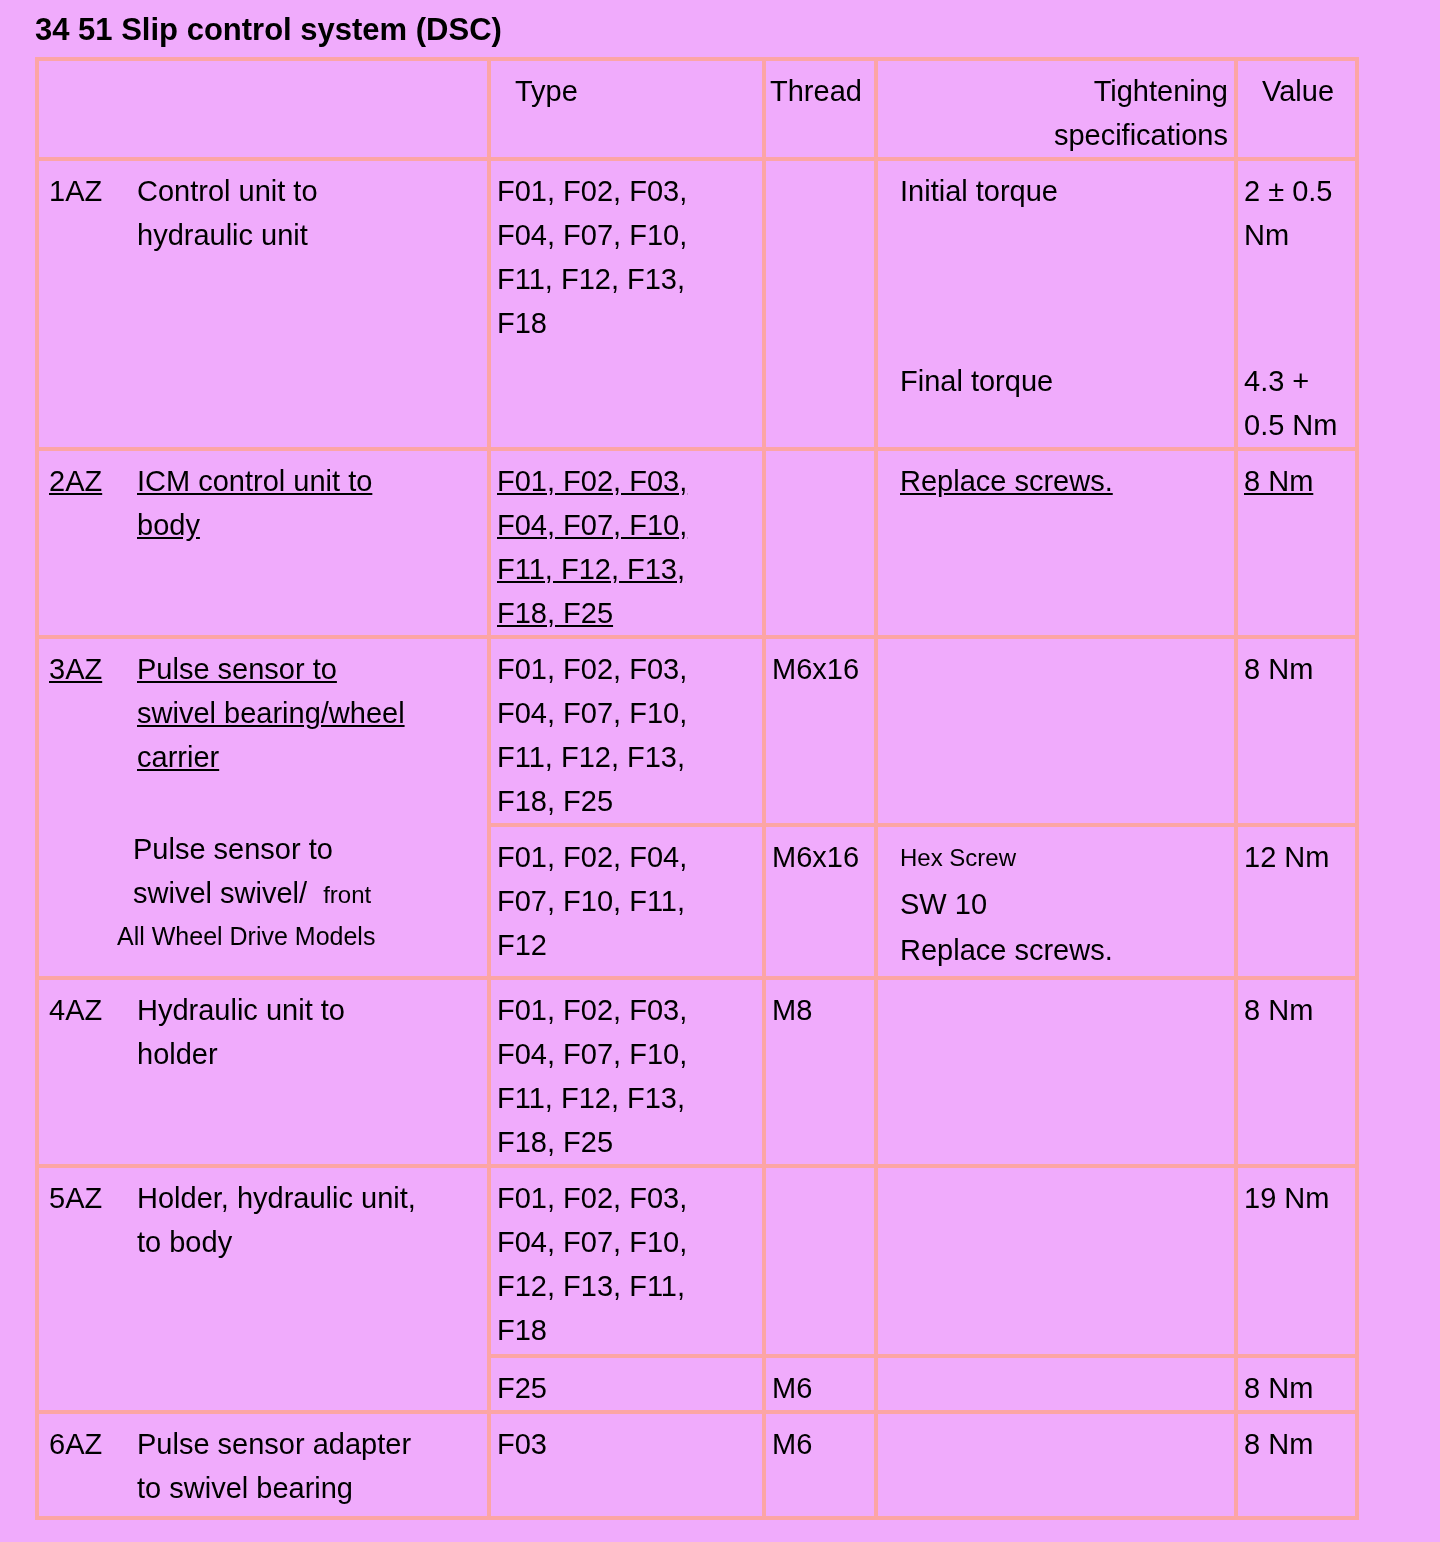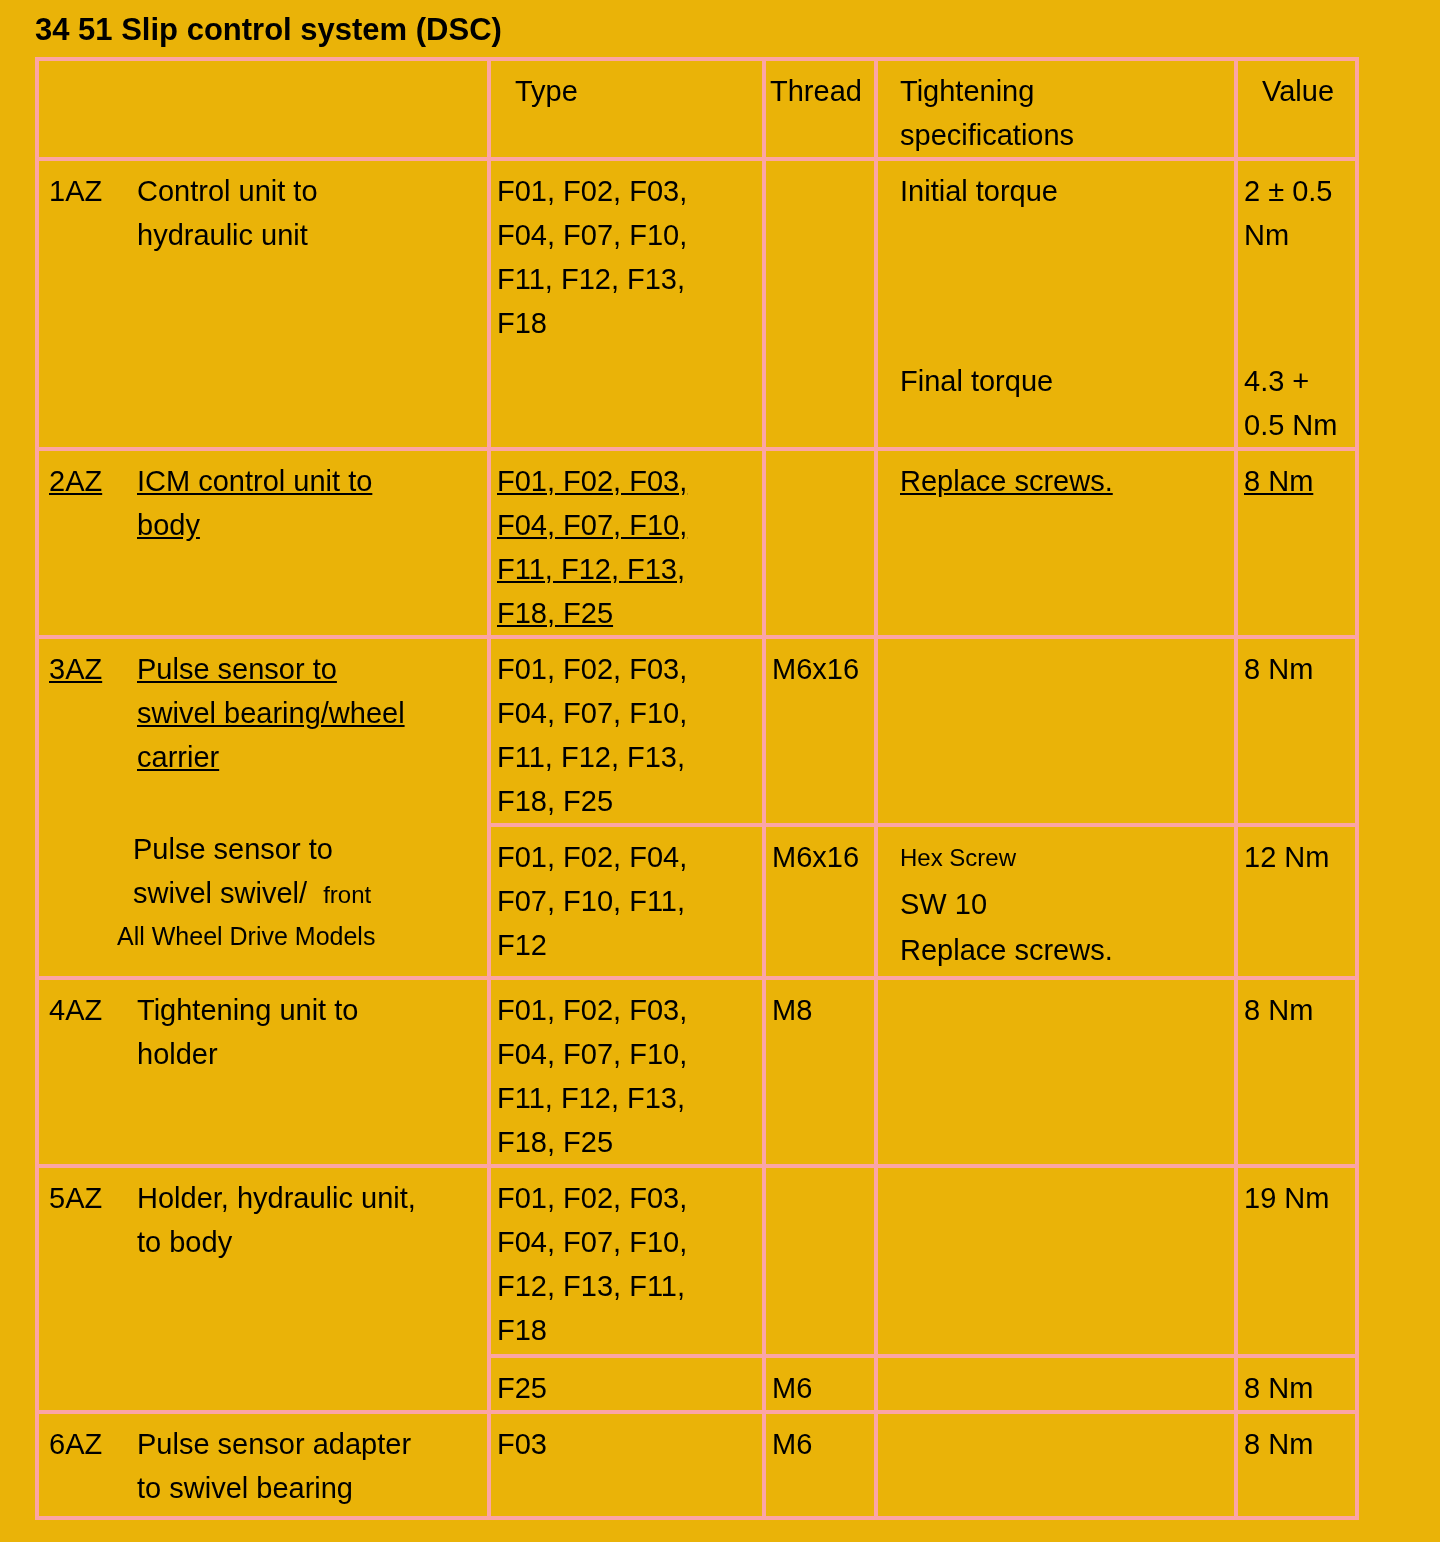--- a/index.html
+++ b/index.html
@@ -7,21 +7,21 @@
     padding: 0;
     background: #ffffff;
     color: #000000;
     font-family: "Liberation Sans", sans-serif;
   }
   .page {
     width: 1440px;
     height: 1542px;
     box-sizing: border-box;
     padding: 12px 0 0 35px;
-    background: #eab308;
+    background: #f0abfc;
     overflow: hidden;
   }
   .title {
     font-size: 31px;
     font-weight: bold;
     margin: 0 0 9px 0;
     line-height: 36px;
   }
   table.spec-table {
     border-collapse: collapse;
@@ -38,21 +38,21 @@
     font-weight: normal;
     text-align: left;
     overflow: hidden;
   }
   .pre { white-space: pre-line; }
 
   
   tr.header-row  { height: 94px; }
   th.th-type     { padding-left: 24px; }
   th.th-thread   { padding-left: 4px;  }
-  th.th-tight    { padding-left: 22px; }
+  th.th-tight    { padding-left: 22px; text-align: right; }
   th.th-value    { padding-left: 24px; }
   th { font-weight: bold; }
 
   
   tr.r1  { height: 285px; }
   tr.r2  { height: 188px; text-decoration: underline; }
   tr.r3a { height: 187px; }
   tr.r3b { height: 153px; }
   tr.r4  { height: 187px; }
   tr.r5a { height: 190px; }
@@ -187,21 +187,21 @@
         <div class="tight-line">SW 10</div>
         <div class="tight-line">Replace screws.</div>
       </td>
       <td class="value-cell">12 Nm</td>
     </tr>
 
     <tr class="r4">
       <td class="label-cell">
         <div class="label-flex">
           <span class="az">4AZ</span>
-          <div class="desc">Tightening unit to
+          <div class="desc">Hydraulic unit to
 holder</div>
         </div>
       </td>
       <td class="type-cell pre">F01, F02, F03,
 F04, F07, F10,
 F11, F12, F13,
 F18, F25</td>
       <td class="thread-cell">M8</td>
       <td class="tight-cell"></td>
       <td class="value-cell">8 Nm</td>

